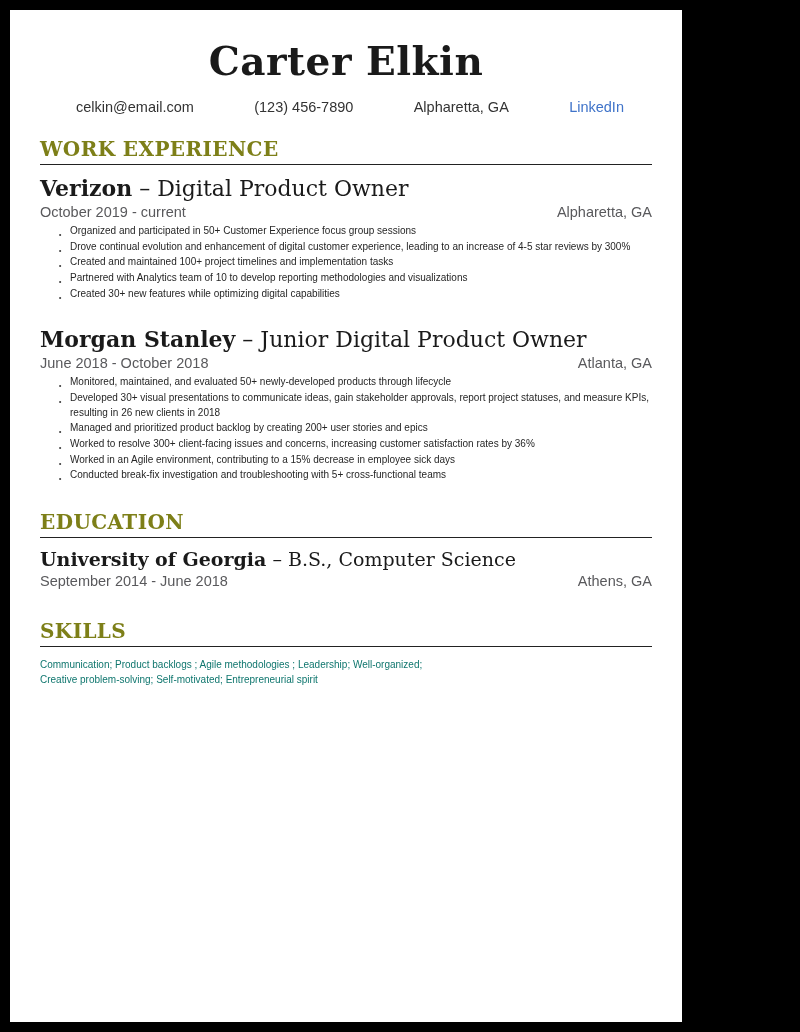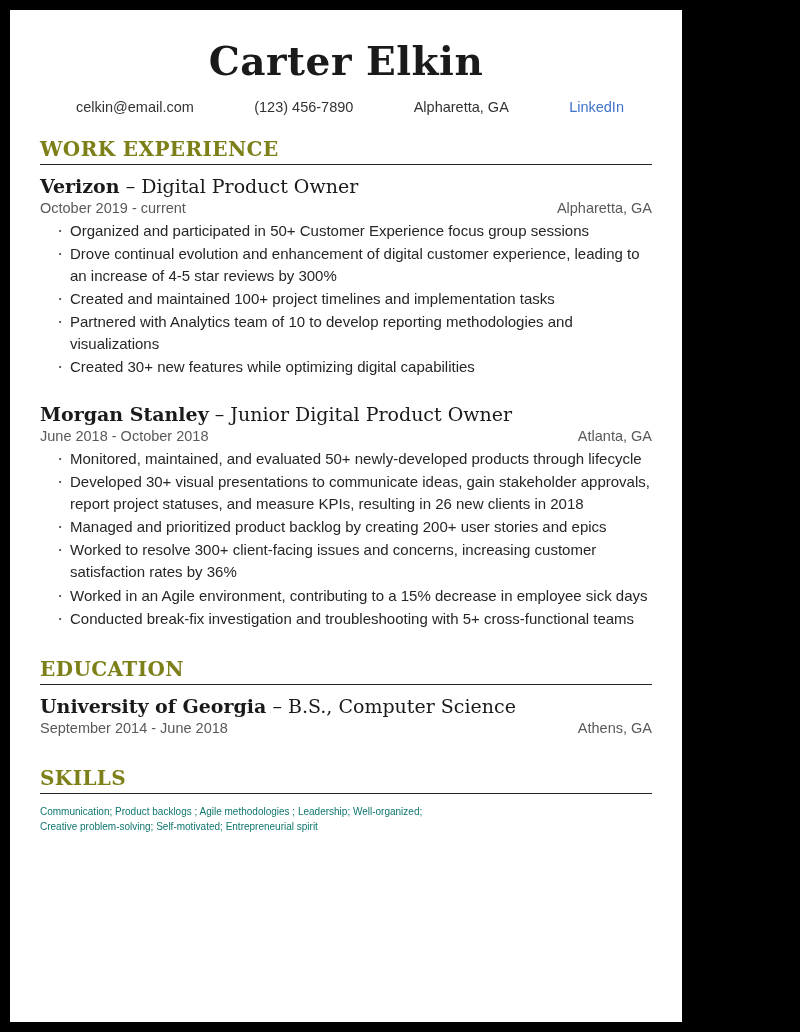--- a/index.html
+++ b/index.html
@@ -54,21 +54,21 @@
     text-transform: uppercase;
     padding-bottom: 3px;
   }
   .rule {
     border: 0;
     border-top: 1.6px solid #222222;
     margin: 0 0 10px 0;
   }
   .job-head {
     font-family: "DejaVu Serif", serif;
-    font-size: 19px;
+    font-size: 22px;
     color: #1a1a1a;
     margin-top: 2px;
     margin-bottom: 3px;
   }
   .job-head .company {
     font-weight: bold;
   }
   .job-head .dash {
     font-weight: normal;
   }
@@ -83,21 +83,21 @@
     margin-bottom: 4px;
   }
   ul.bullets {
     list-style: none;
     margin: 0 0 0 0;
     padding: 0;
   }
   ul.bullets li {
     position: relative;
     padding-left: 30px;
-    font-size: 15px;
+    font-size: 10px;
     line-height: 1.47;
     color: #262626;
     margin-bottom: 1px;
   }
   ul.bullets li::before {
     content: "·";
     position: absolute;
     left: 17px;
     top: -4px;
     font-size: 19px;

